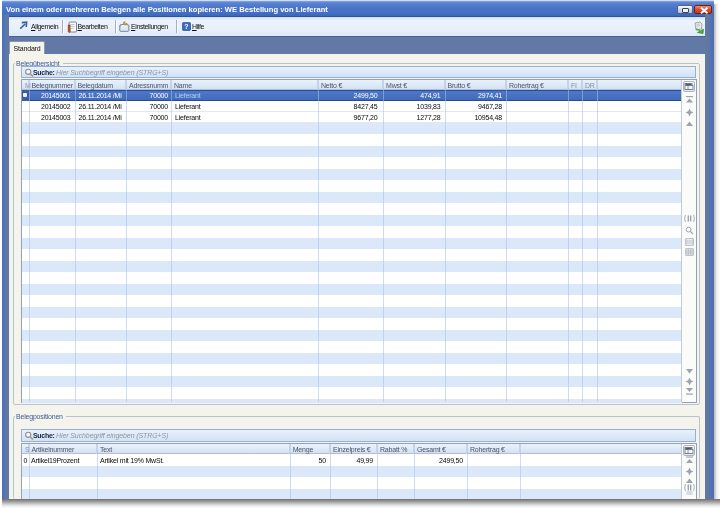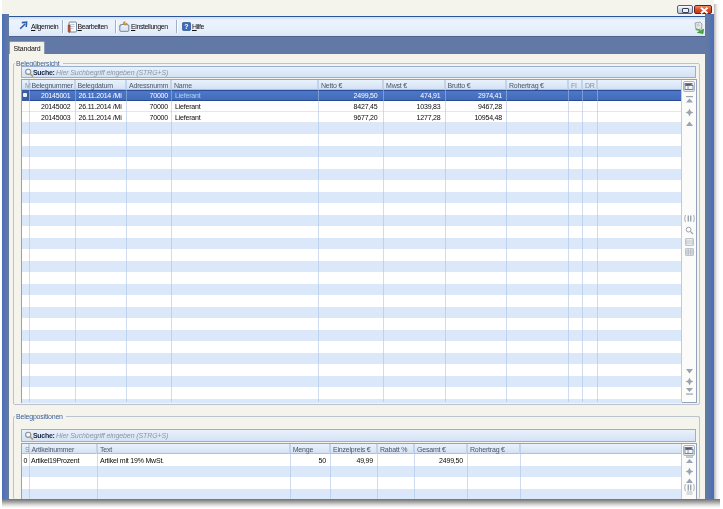--- a/index.html
+++ b/index.html
@@ -54,20 +54,23 @@
 .selrow { background:linear-gradient(180deg,#1b3a80 0,#4d77c8 14%,#436cba 86%,#1b3a80 100%); color:#fff; }
 .sidebar { position:absolute; top:0; right:0; width:15px; border-left:1px solid #c2cad6; background:#fbfbfa; }
 .sbicon { position:absolute; left:0; width:15px; text-align:center; color:#a4abb6; line-height:0; }
 .sbicon svg { display:inline-block; vertical-align:top; }
 .cornerbtn { position:absolute; right:1px; top:1px; width:12px; height:11px; border:1px solid #aab4c4; border-radius:2px; background:linear-gradient(180deg,#fafbfd,#e3e8f0); }
 </style>
 </head>
 <body>
 <div id="stage">
   <div id="win"></div>
+  <div id="title">
+    <span class="txt">Von einem oder mehreren Belegen alle Positionen kopieren: WE Bestellung von Lieferant</span>
+  </div>
   <div class="winbtn" id="btnRestore">
       <i></i>
     </div>
   <div class="winbtn" id="btnClose">
       <svg width="9" height="8" viewBox="0 0 9 8">
         <path d="M1 0.8 L7.5 6.2 M7.5 0.8 L1 6.2" stroke="#fff" stroke-width="2"></path>
       </svg>
     </div>
 
   <div id="toolbar">

